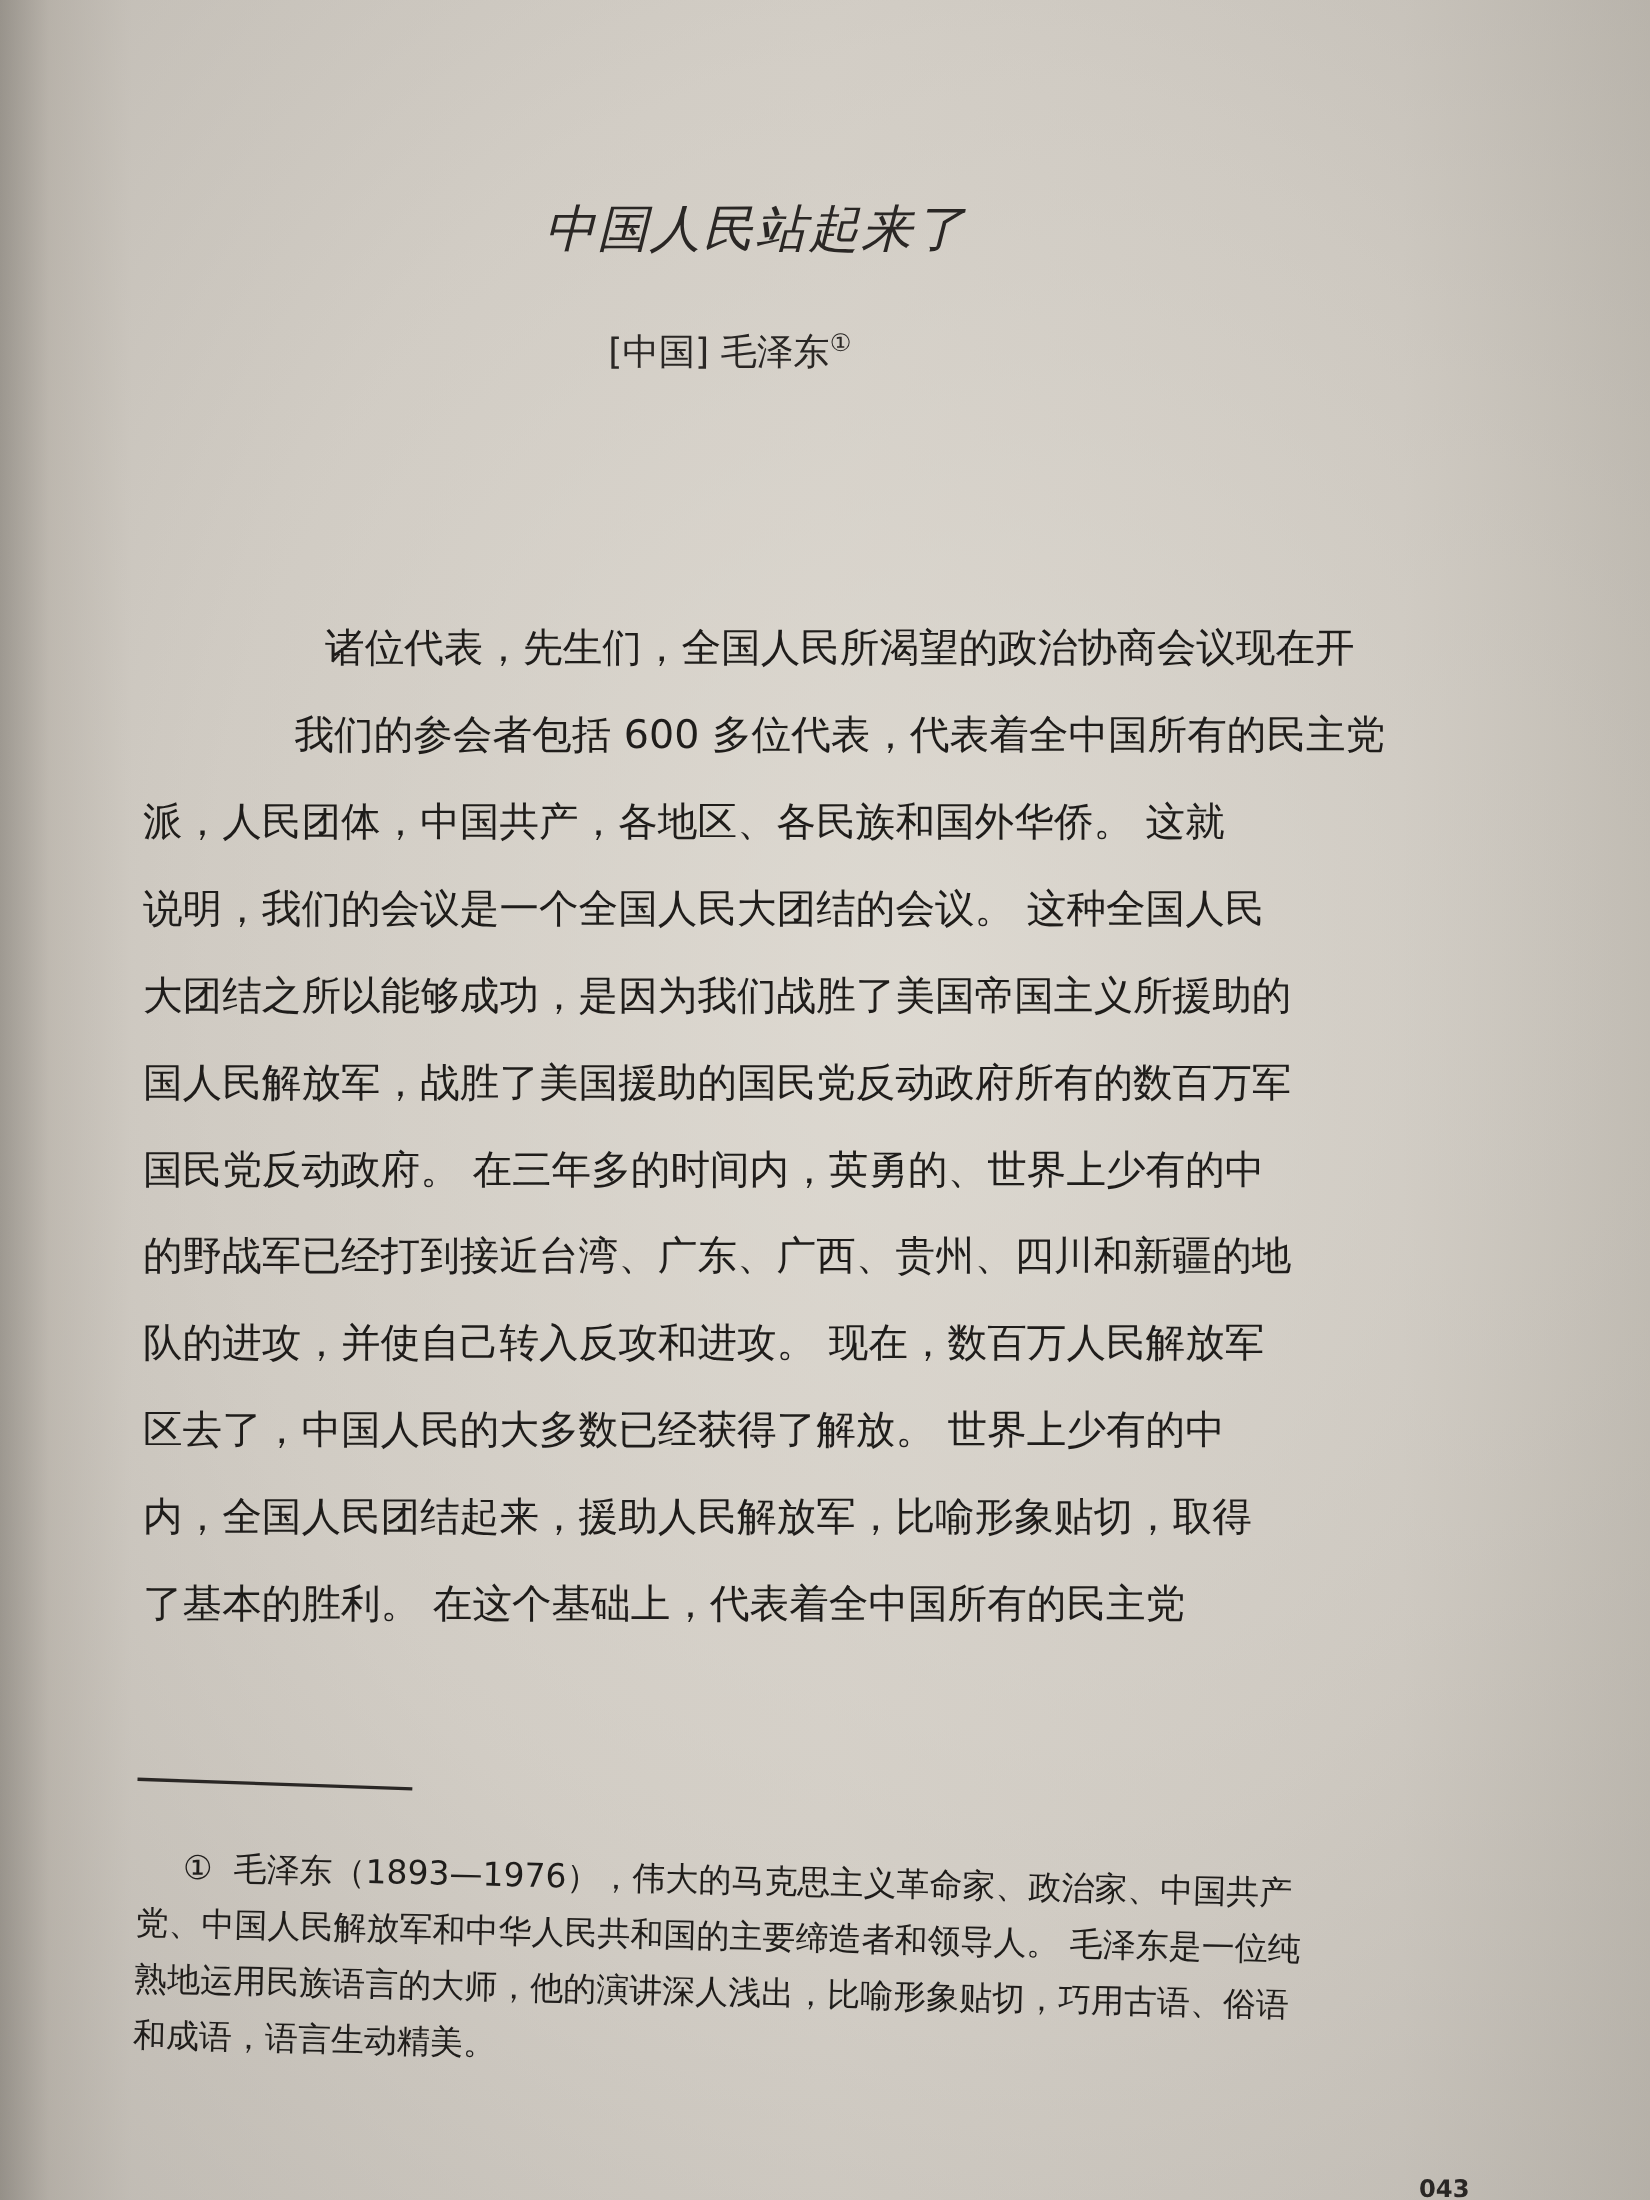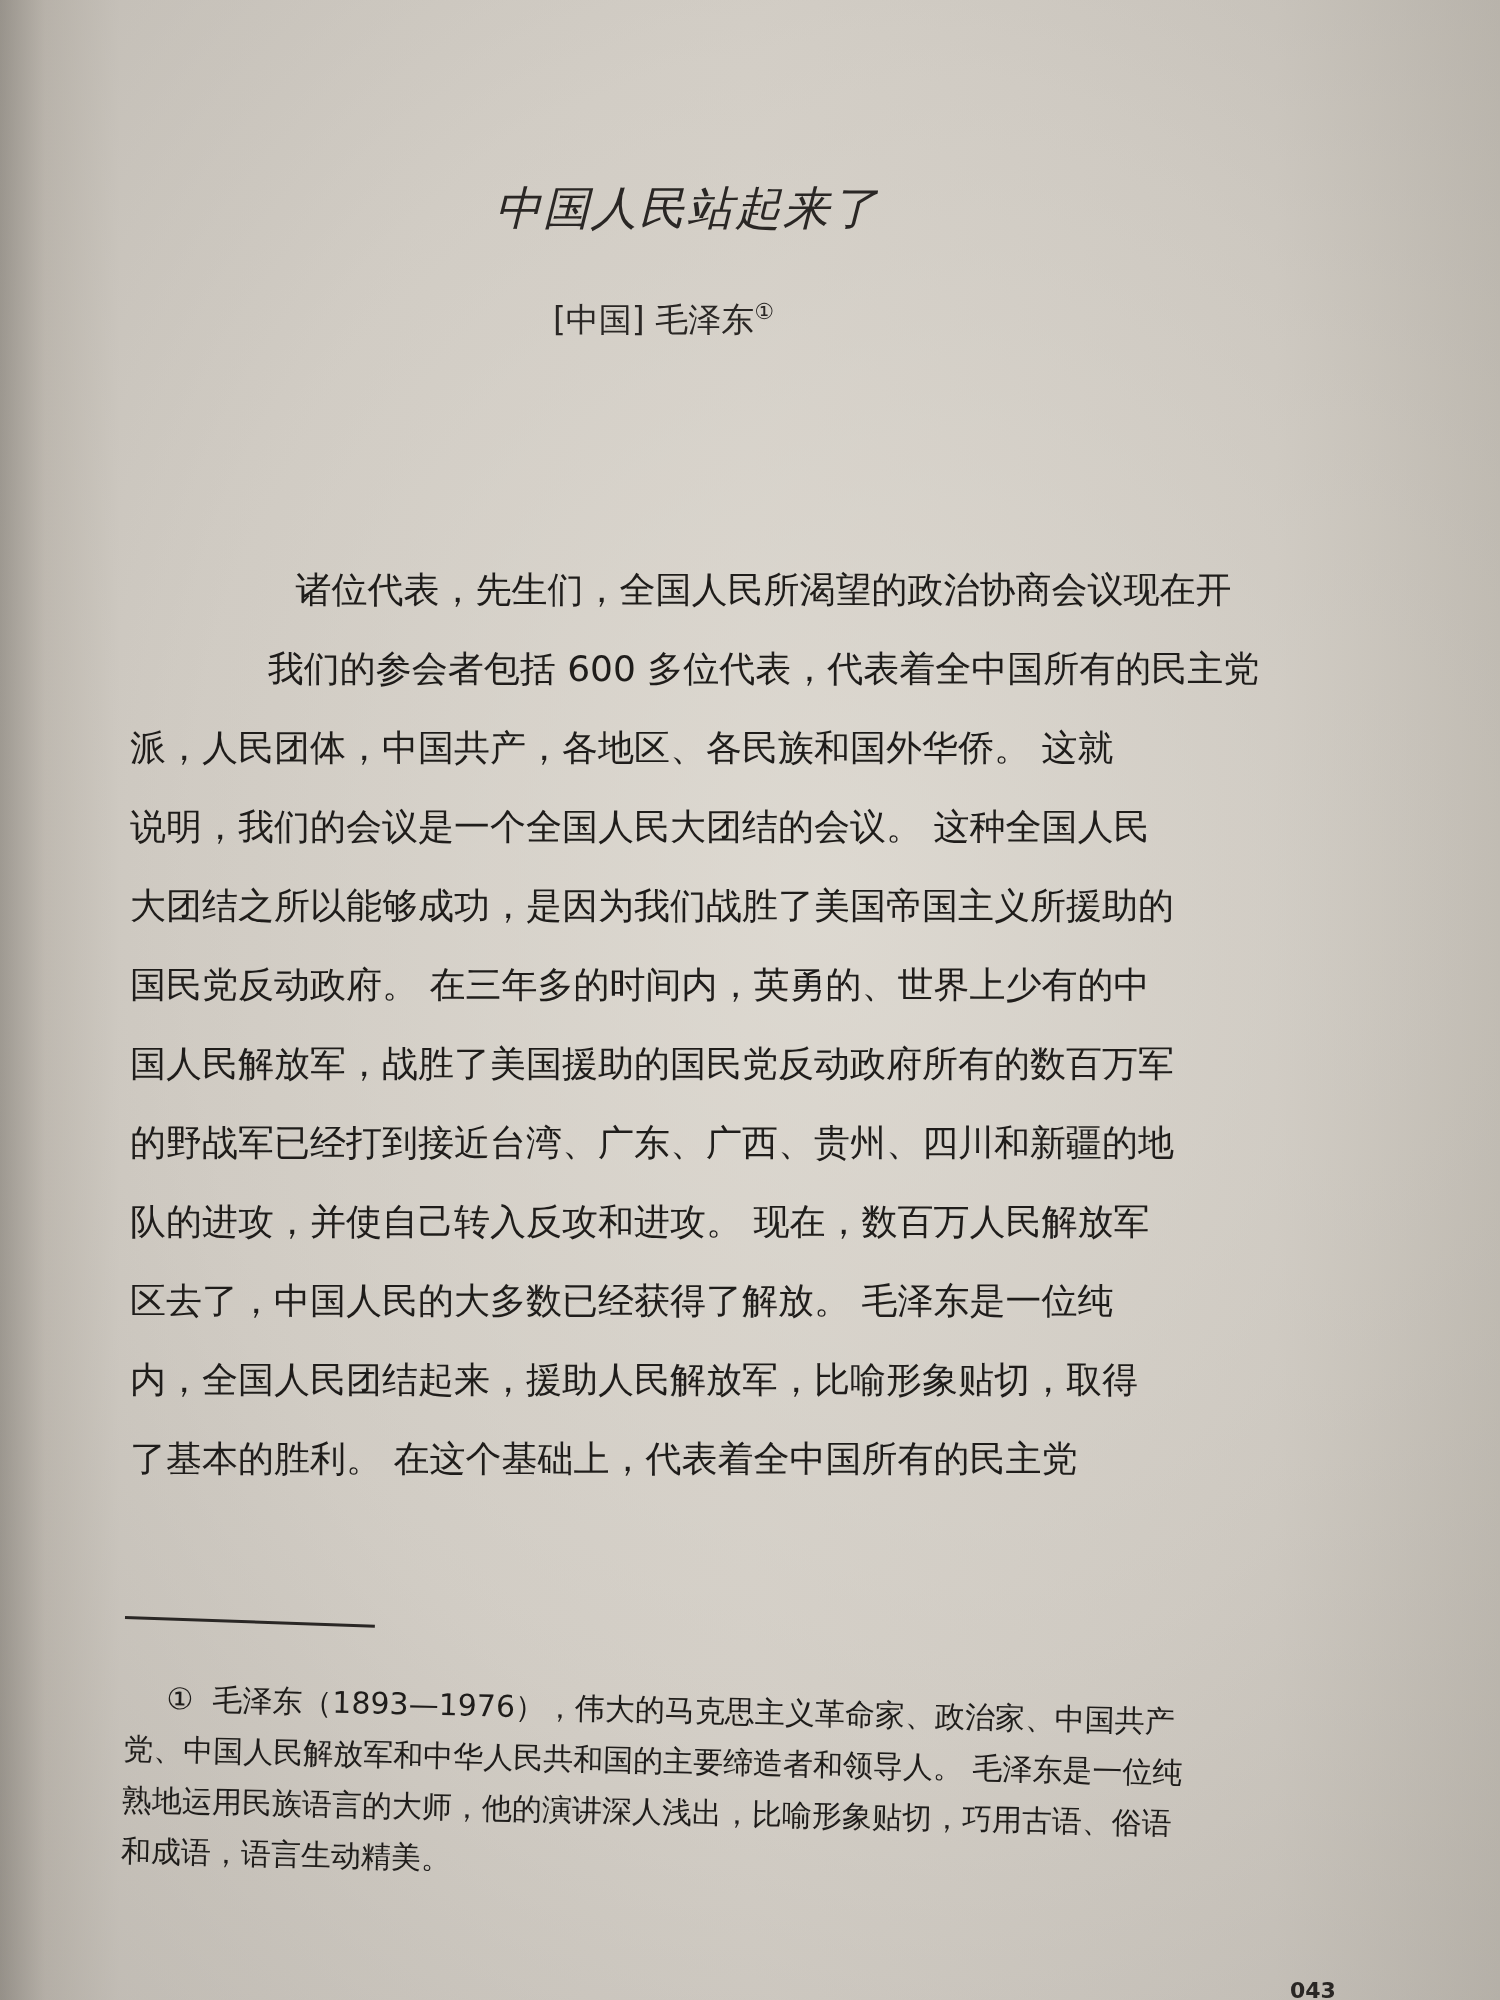--- a/index.html
+++ b/index.html
@@ -56,25 +56,25 @@
   <div class="author">
     <span>[中国] 毛泽东</span><sup>①</sup>
   </div>
 
   <div class="body-text">
     <span class="line indent">诸位代表，先生们，全国人民所渴望的政治协商会议现在开</span>
     <span class="line indent">我们的参会者包括 600 多位代表，代表着全中国所有的民主党</span>
     <span class="line">派，人民团体，中国共产，各地区、各民族和国外华侨。 这就</span>
     <span class="line">说明，我们的会议是一个全国人民大团结的会议。 这种全国人民</span>
     <span class="line">大团结之所以能够成功，是因为我们战胜了美国帝国主义所援助的</span>
+    <span class="line">国人民解放军，战胜了美国援助的国民党反动政府所有的数百万军</span>
     <span class="line">国民党反动政府。 在三年多的时间内，英勇的、世界上少有的中</span>
-    <span class="line">国人民解放军，战胜了美国援助的国民党反动政府所有的数百万军</span>
     <span class="line">的野战军已经打到接近台湾、广东、广西、贵州、四川和新疆的地</span>
     <span class="line">队的进攻，并使自己转入反攻和进攻。 现在，数百万人民解放军</span>
-    <span class="line">区去了，中国人民的大多数已经获得了解放。 毛泽东是一位纯</span>
+    <span class="line">区去了，中国人民的大多数已经获得了解放。 世界上少有的中</span>
     <span class="line">内，全国人民团结起来，援助人民解放军，比喻形象贴切，取得</span>
     <span class="line">了基本的胜利。 在这个基础上，代表着全中国所有的民主党</span>
   </div>
 
   <div class="rule"></div>
 
   <div class="footnote">
     <span class="line first"><span>①</span>&nbsp;&nbsp;<span>毛泽东（1893—1976），伟大的马克思主义革命家、政治家、中国共产</span></span>
     <span class="line">党、中国人民解放军和中华人民共和国的主要缔造者和领导人。 毛泽东是一位纯</span>
     <span class="line">熟地运用民族语言的大师，他的演讲深人浅出，比喻形象贴切，巧用古语、俗语</span>

